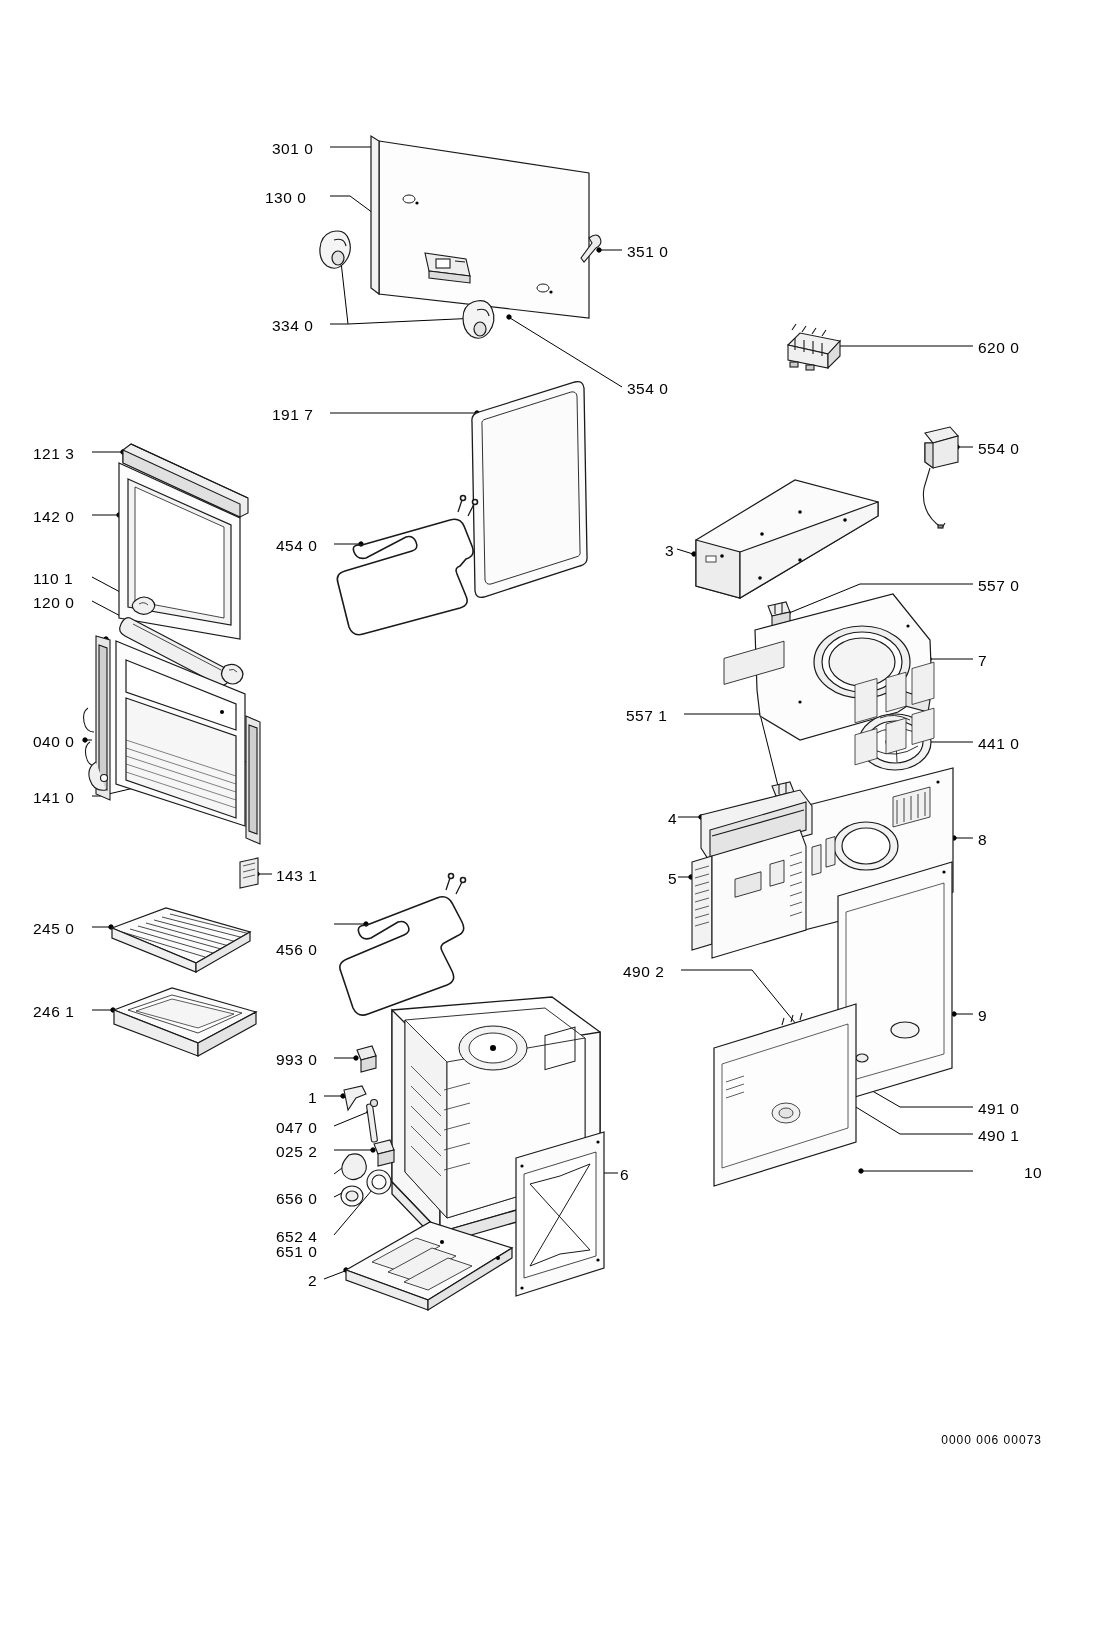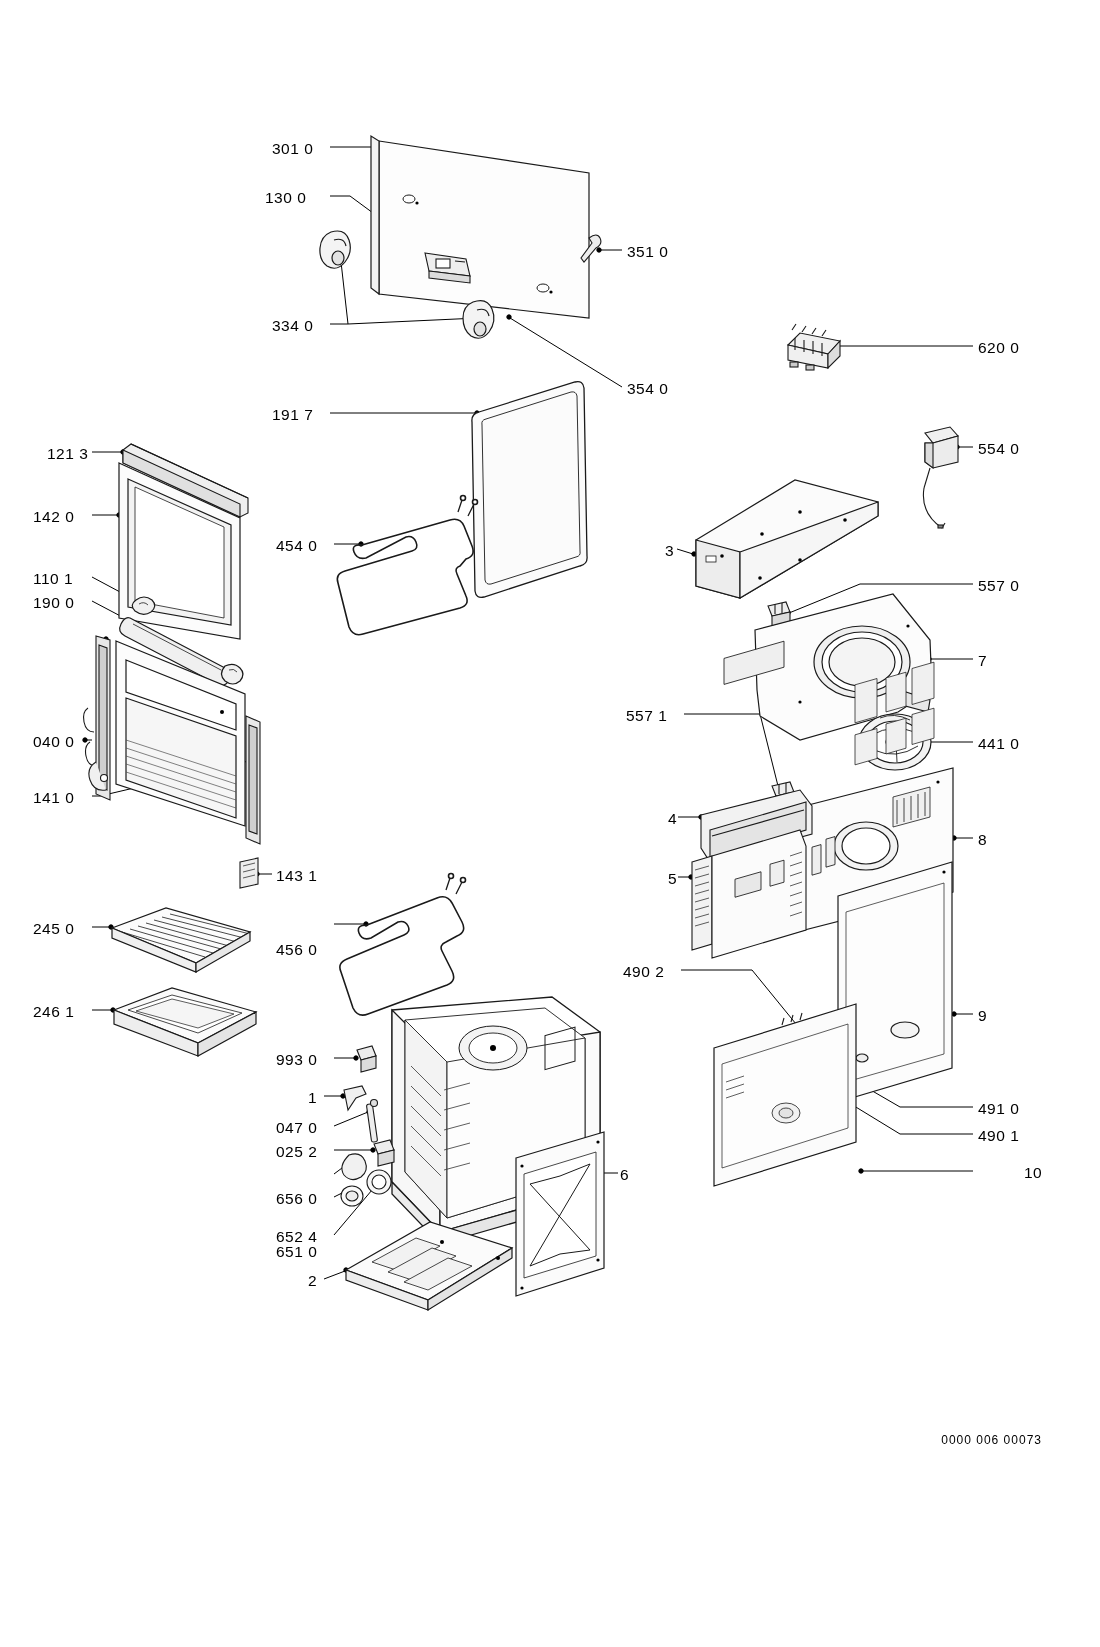--- a/index.html
+++ b/index.html
@@ -588,27 +588,27 @@
 
 <div id="label-layer">
   <span class="lbl" style="left:272px; top:140px;">301 0</span>
   <span class="lbl" style="left:256px; top:189px;margin-left:9px;">130 0</span>
   <span class="lbl" style="left:627px; top:243px;">351 0</span>
   <span class="lbl" style="left:272px; top:317px;">334 0</span>
   <span class="lbl" style="left:627px; top:380px;">354 0</span>
   <span class="lbl" style="left:978px; top:339px;">620 0</span>
   <span class="lbl" style="left:272px; top:406px;">191 7</span>
   <span class="lbl" style="left:978px; top:440px;">554 0</span>
-  <span class="lbl" style="left:47px;  top:445px;">121 3</span>
+  <span class="lbl" style="left:33px;  top:445px;">121 3</span>
   <span class="lbl" style="left:33px;  top:508px;">142 0</span>
   <span class="lbl" style="left:276px; top:537px;">454 0</span>
   <span class="lbl" style="left:665px; top:542px;">3</span>
   <span class="lbl" style="left:978px; top:577px;">557 0</span>
   <span class="lbl" style="left:33px;  top:570px;">110 1</span>
-  <span class="lbl" style="left:33px;  top:594px;">190 0</span>
+  <span class="lbl" style="left:33px;  top:594px;">120 0</span>
   <span class="lbl" style="left:978px; top:652px;">7</span>
   <span class="lbl" style="left:626px; top:707px;">557 1</span>
   <span class="lbl" style="left:33px;  top:733px;">040 0</span>
   <span class="lbl" style="left:978px; top:735px;">441 0</span>
   <span class="lbl" style="left:33px;  top:789px;">141 0</span>
   <span class="lbl" style="left:668px; top:810px;">4</span>
   <span class="lbl" style="left:978px; top:831px;">8</span>
   <span class="lbl" style="left:668px; top:870px;">5</span>
   <span class="lbl" style="left:276px; top:867px;">143 1</span>
   <span class="lbl" style="left:33px;  top:920px;">245 0</span>

